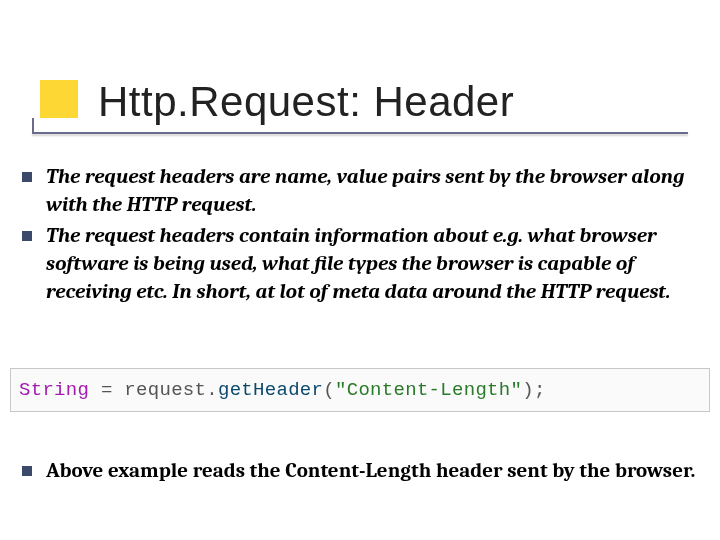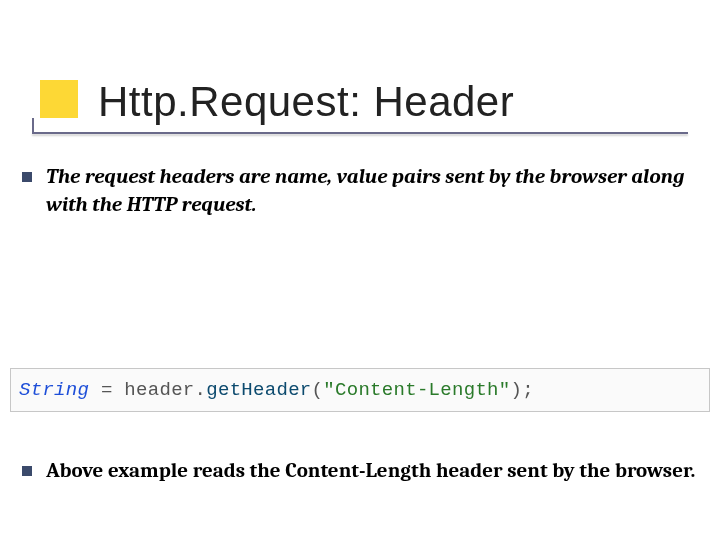--- a/index.html
+++ b/index.html
@@ -95,21 +95,21 @@
     background: #fafafa;
     display: flex;
     align-items: center;
     padding-left: 8px;
     font-family: Consolas, 'Courier New', monospace;
     font-size: 19px;
     color: #555;
     letter-spacing: 0.3px;
     white-space: pre;
   }
-  .code-block .kw { color: #1d4ed8; font-style: italic; }
+  .code-block .kw { color: #a21caf; }
   .code-block .op { color: #555; }
   .code-block .fn { color: #0c4a6e; }
   .code-block .str { color: #2a7a2a; }
   .bullets-lower {
     position: absolute;
     top: 436px;
     left: 22px;
     width: 676px;
     text-align: right;
   }
@@ -126,23 +126,27 @@
         <div class="v"></div>
       </div>
     <div class="title-underline"></div>
   </div>
 
   <div class="bullets">
     <div class="bullet-item">
       <div class="bullet-marker"></div>
       <div class="bullet-text">The request headers are name, value pairs sent by the browser along with the HTTP request.</div>
     </div>
+    <div class="bullet-item">
+      <div class="bullet-marker"></div>
+      <div class="bullet-text">The request headers contain information about e.g. what browser software is being used, what file types the browser is capable of receiving etc. In short, at lot of meta data around  the HTTP request.</div>
+    </div>
   </div>
 
-  <div class="code-block"><span class="kw">String</span> <span class="op"> = </span><span>header</span><span class="op">.</span><span class="fn">getHeader</span><span class="op">(</span><span class="str">"Content-Length"</span><span class="op">);</span></div>
+  <div class="code-block"><span class="kw">String</span> <span class="op"> = </span><span>request</span><span class="op">.</span><span class="fn">getHeader</span><span class="op">(</span><span class="str">"Content-Length"</span><span class="op">);</span></div>
 
   <div class="bullets-lower">
     <div class="bullet-item">
       <div class="bullet-marker"></div>
       <div class="bullet-text">Above example reads the Content-Length header sent by the browser.</div>
     </div>
   </div>
 
 </div>
 

